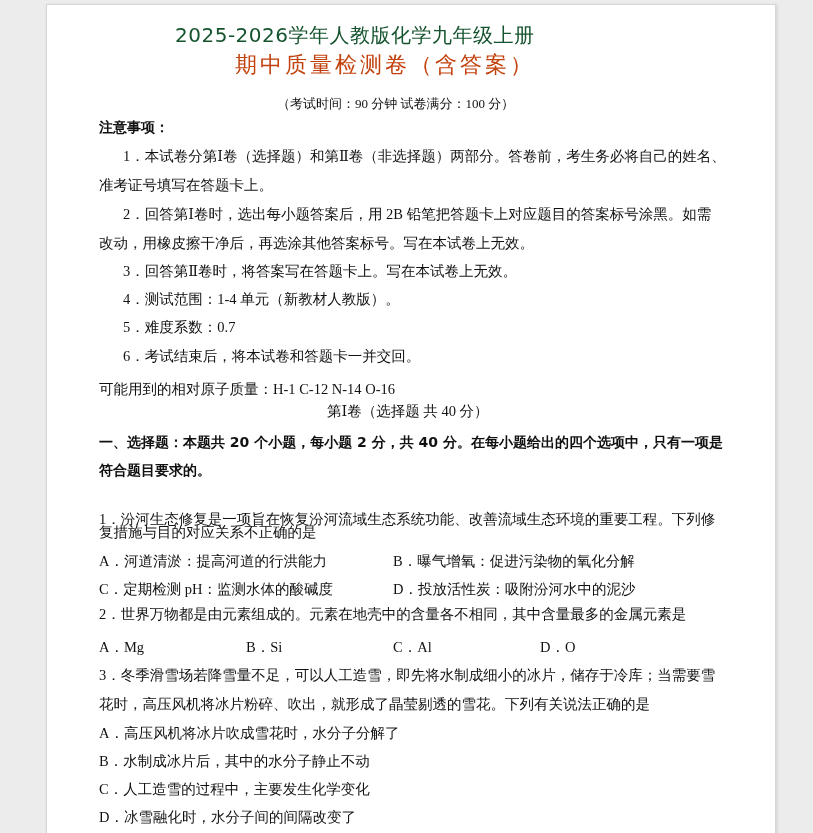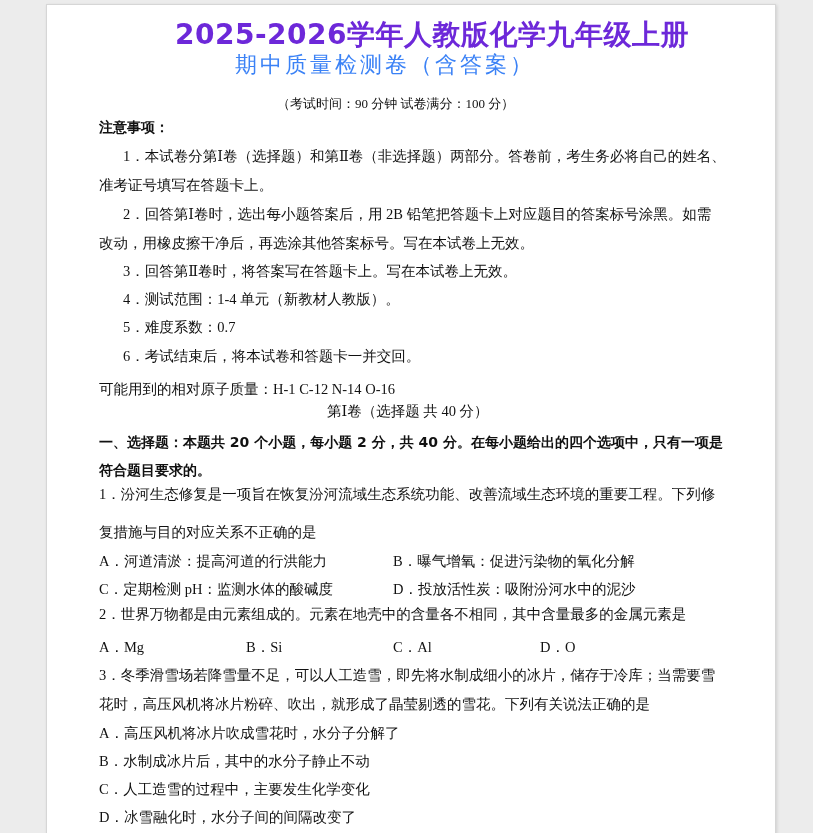--- a/index.html
+++ b/index.html
@@ -30,30 +30,30 @@
     font-size: 14.5px;
   }
   .line {
     position: absolute;
     left: 0;
     white-space: nowrap;
     line-height: 20px;
   }
   .title {
     font-family: "DejaVu Sans", "Liberation Sans", sans-serif;
-    font-size: 28px;
-    font-weight: bold;
+    font-size: 20px;
+    font-weight: normal;
     letter-spacing: 0.5px;
-    color: #6d28d9;
+    color: #14532d;
   }
   .subtitle {
     font-family: "DejaVu Sans", "Liberation Sans", sans-serif;
     font-size: 22px;
     letter-spacing: 3px;
-    color: #3b82f6;
+    color: #c2410c;
   }
   .meta { font-size: 13px; }
   .bold { font-weight: normal; }
   .heading-bold { font-weight: bold; font-family: "DejaVu Sans", "Liberation Sans", sans-serif; font-size: 14px; }
   .indent { left: 24px; }
   .opt { position: absolute; white-space: nowrap; line-height: 20px; }
 </style>
 </head>
 <body>
 
@@ -81,21 +81,21 @@
 
     <div class="line indent" style="top:312px;">5．难度系数：0.7</div>
     <div class="line indent" style="top:341px;">6．考试结束后，将本试卷和答题卡一并交回。</div>
 
     <div class="line" style="top:374px;text-align:center;">可能用到的相对原子质量：H-1    C-12    N-14    O-16</div>
     <div class="line" style="top:396px; left:228px;">第Ⅰ卷（选择题  共 40 分）</div>
 
     <div class="line heading-bold" style="top:427px;">一、选择题：本题共 20 个小题，每小题 2 分，共 40 分。在每小题给出的四个选项中，只有一项是</div>
     <div class="line heading-bold" style="top:455px;">符合题目要求的。</div>
 
-    <div class="line" style="top:479px;">1．汾河生态修复是一项旨在恢复汾河流域生态系统功能、改善流域生态环境的重要工程。下列修</div>
+    <div class="line" style="top:504px;">1．汾河生态修复是一项旨在恢复汾河流域生态系统功能、改善流域生态环境的重要工程。下列修</div>
     <div class="line" style="top:517px;">复措施与目的对应关系不正确的是</div>
     <div class="opt" style="top:546px; left:0;">A．河道清淤：提高河道的行洪能力</div>
     <div class="opt" style="top:546px; left:294px;">B．曝气增氧：促进污染物的氧化分解</div>
     <div class="opt" style="top:574px; left:0;">C．定期检测 pH：监测水体的酸碱度</div>
     <div class="opt" style="top:574px; left:294px;">D．投放活性炭：吸附汾河水中的泥沙</div>
 
     <div class="line" style="top:599px;">2．世界万物都是由元素组成的。元素在地壳中的含量各不相同，其中含量最多的金属元素是</div>
     <div class="opt" style="top:632px; left:0;">A．Mg</div>
     <div class="opt" style="top:632px; left:147px;">B．Si</div>
     <div class="opt" style="top:632px; left:294px;">C．Al</div>

